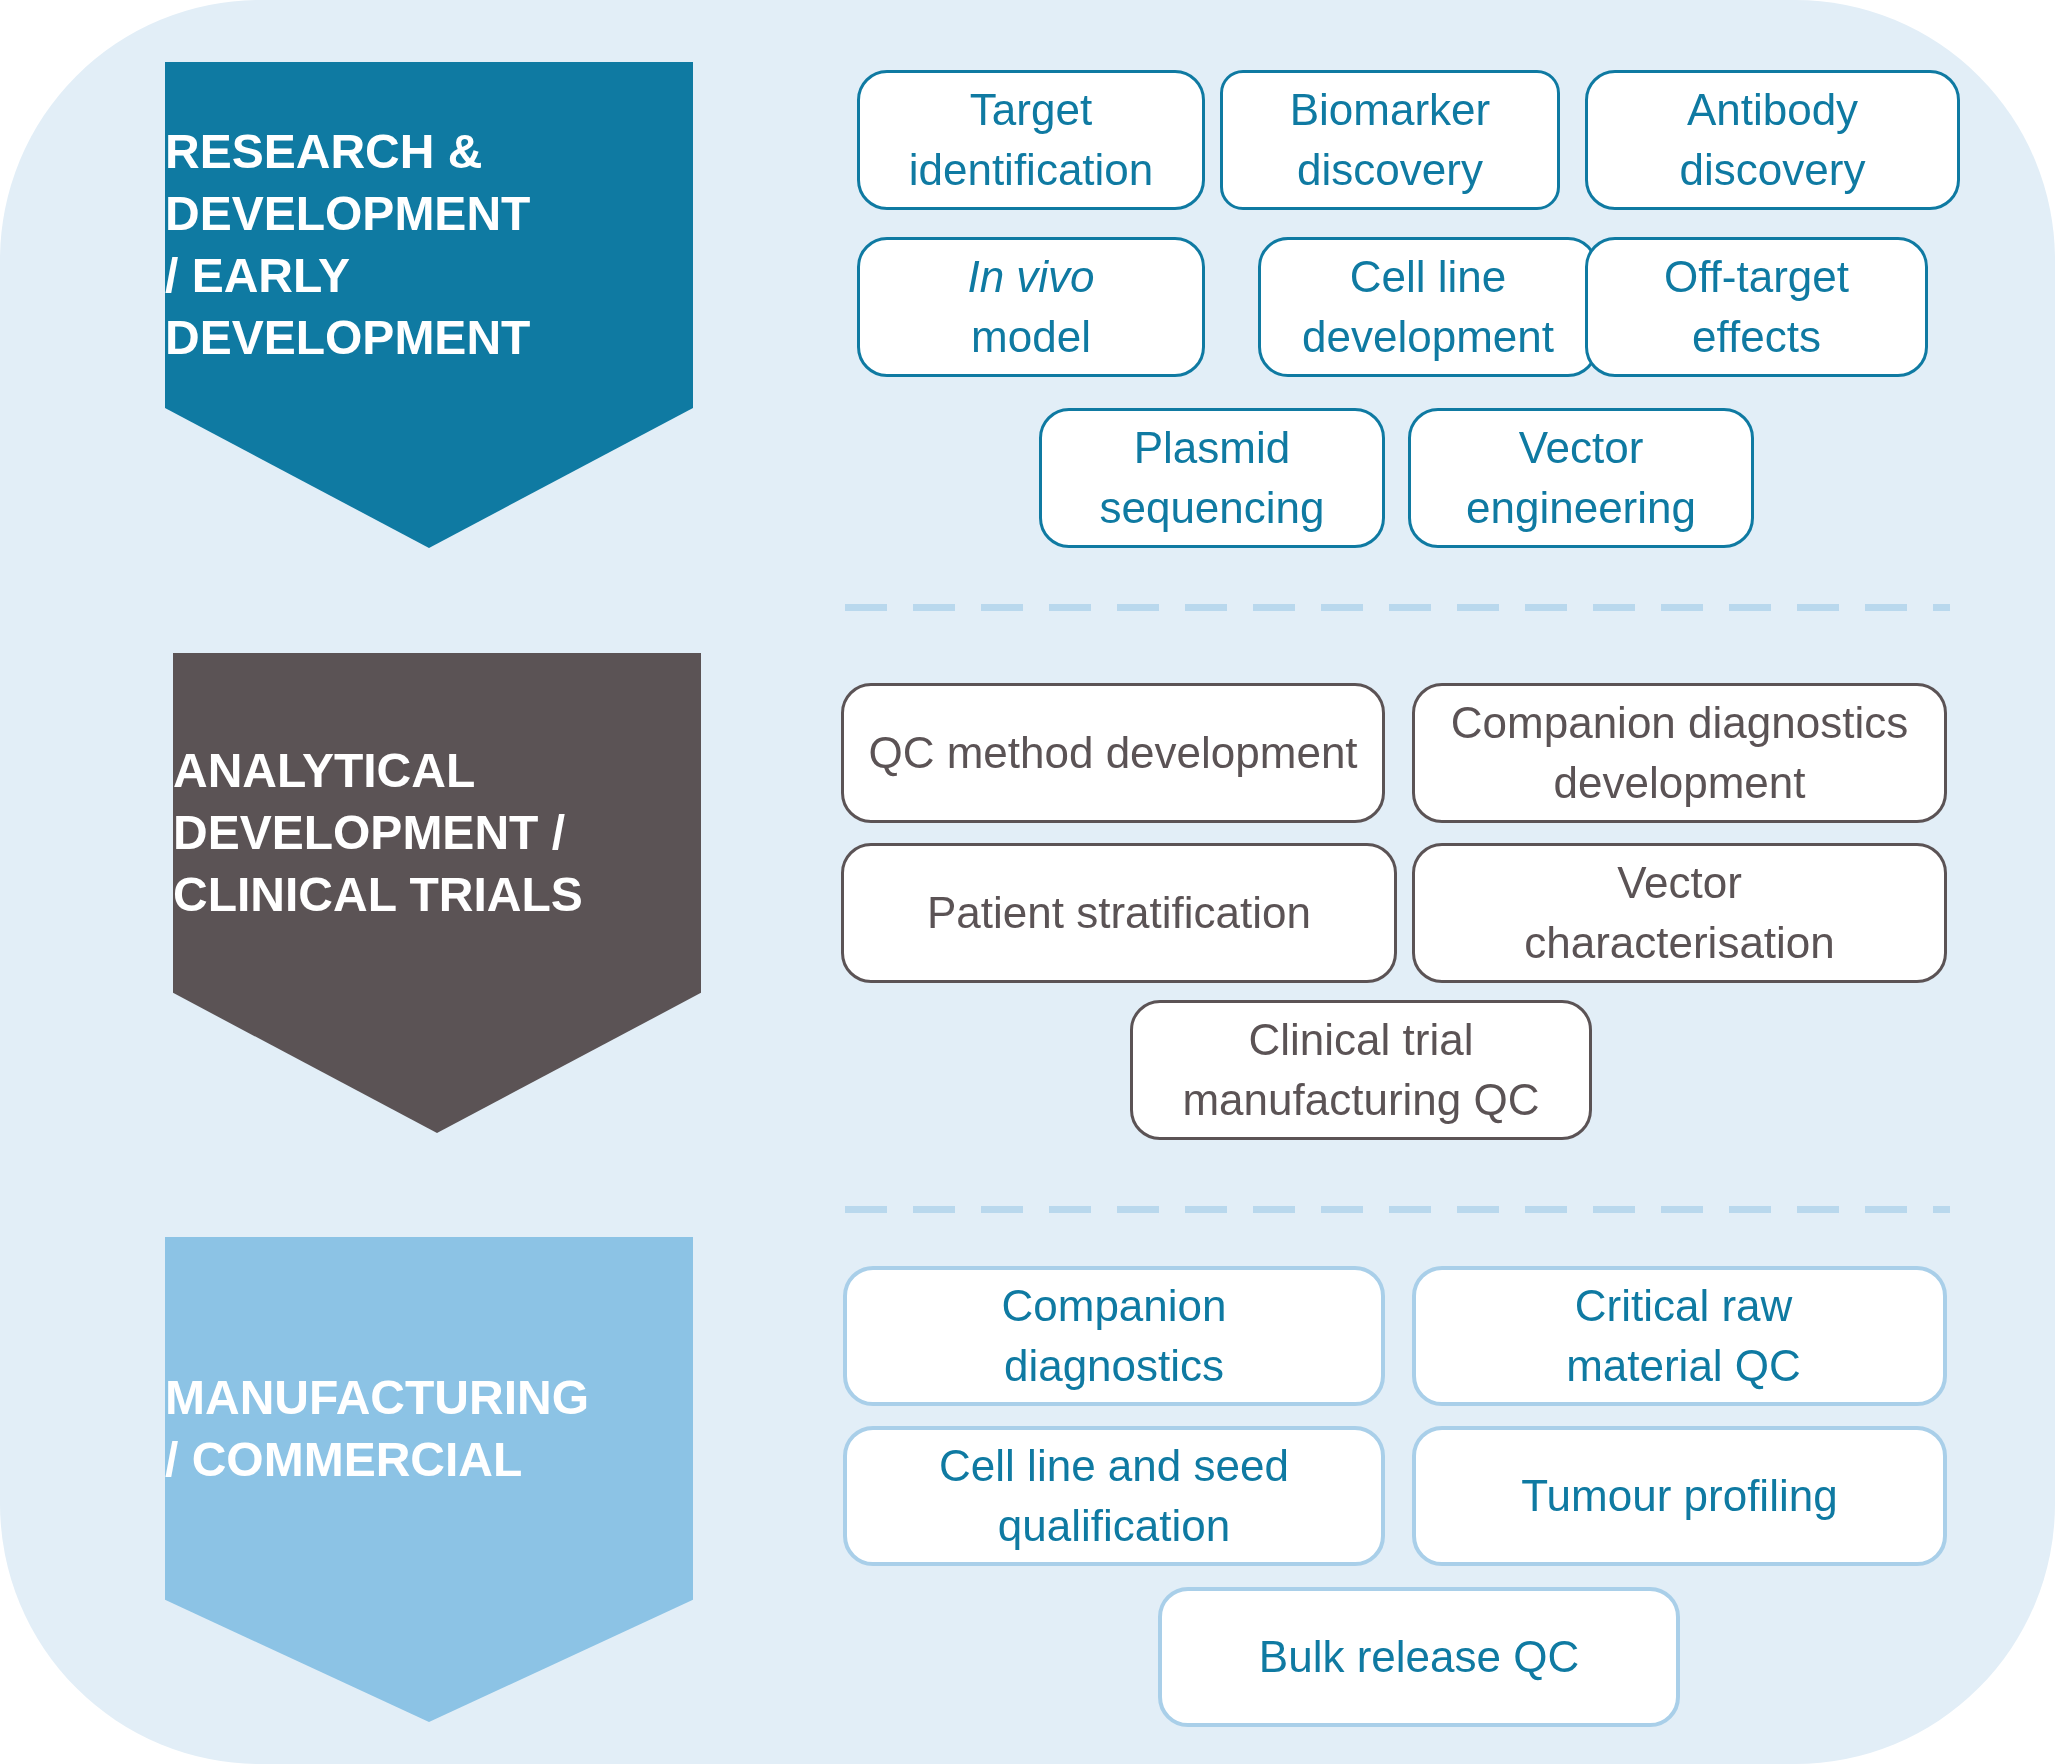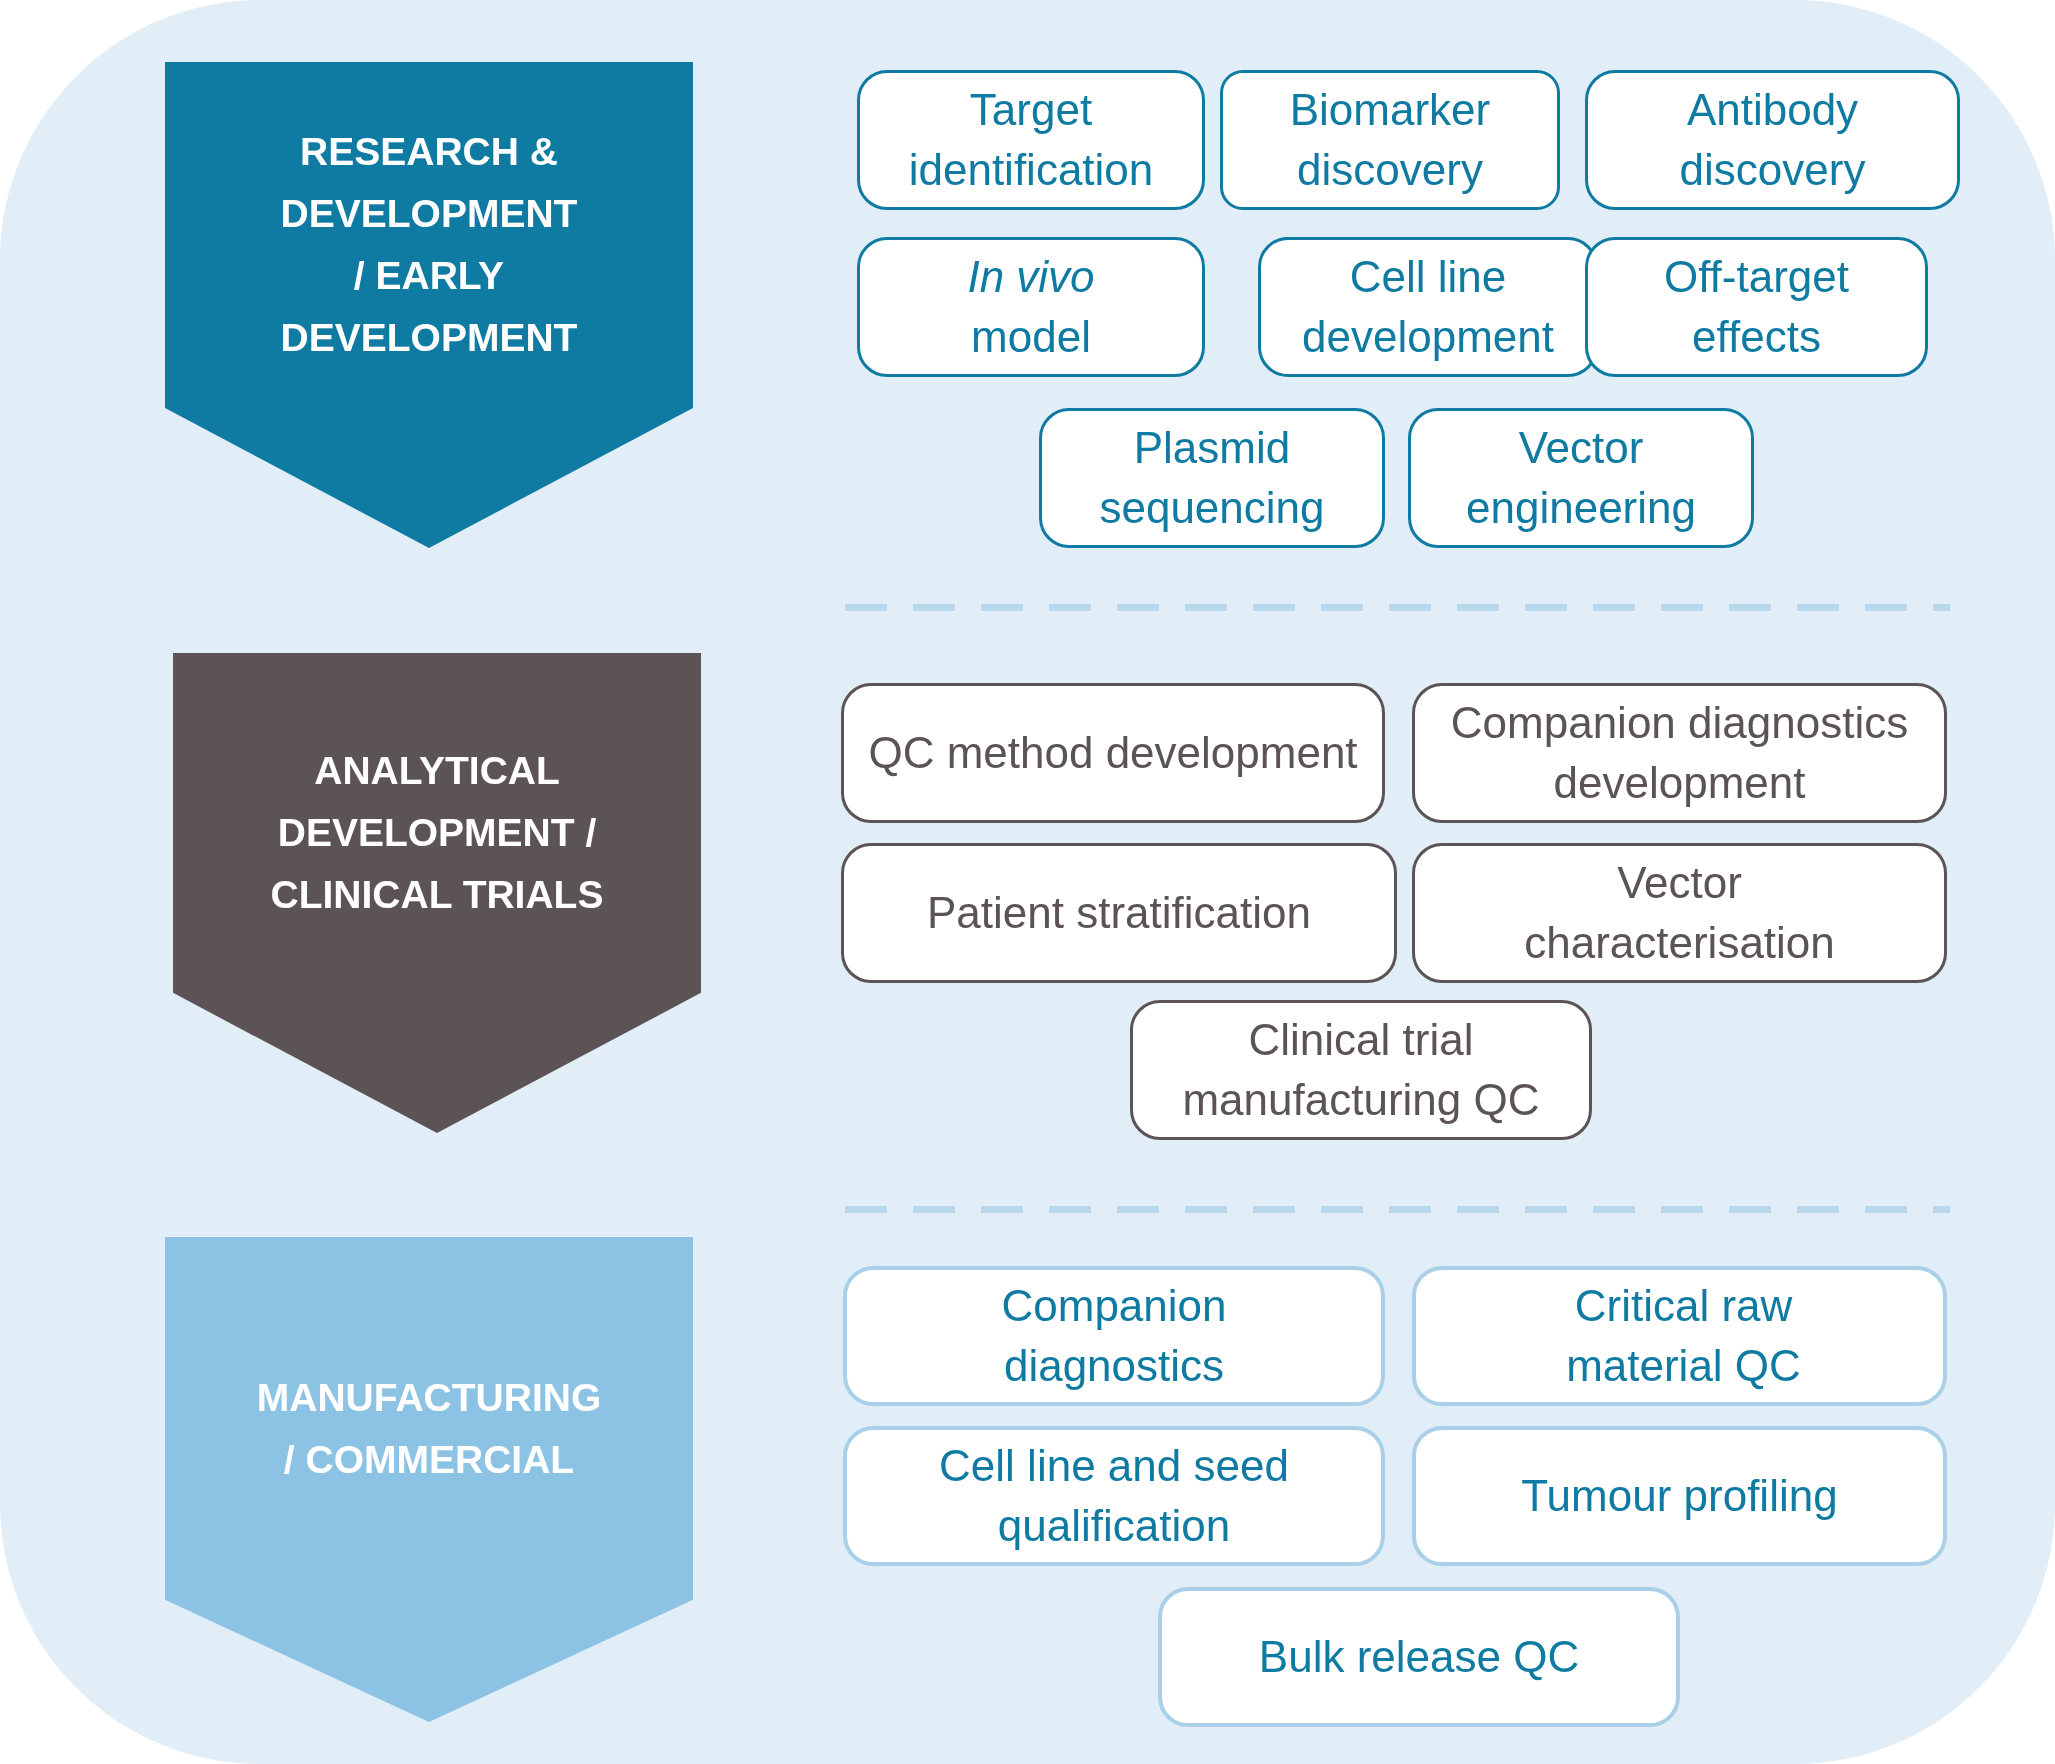--- a/index.html
+++ b/index.html
@@ -17,23 +17,23 @@
     color:#ffffff;
   }
   .banner-shape{
     position:absolute;inset:0;
   }
   #banner-rd .banner-shape{background:var(--teal,#0f7aa2);clip-path:polygon(0 0,100% 0,100% 71.2%,50% 100%,0 71.2%);}
   #banner-ad .banner-shape{background:var(--gray,#5b5355);clip-path:polygon(0 0,100% 0,100% 70.8%,50% 100%,0 70.8%);}
   #banner-mc .banner-shape{background:var(--light-blue,#8cc3e5);clip-path:polygon(0 0,100% 0,100% 74.8%,50% 100%,0 74.8%);}
   .banner-text{
     position:absolute;left:0;right:0;top:0;
-    display:flex;flex-direction:column;align-items:center;justify-content:center;
+    display:flex;flex-direction:column;align-items:flex-start;justify-content:center;
     text-align:center;
-    font-weight:bold;font-size:39px;line-height:62px;
+    font-weight:bold;font-size:48px;line-height:62px;
     transform:translateY(10px);
   }
   #banner-rd .banner-text{height:346px;}
   #banner-ad .banner-text{height:340px;}
   #banner-mc .banner-text{height:363px;}
   .pill{
     position:absolute;height:140px;box-sizing:border-box;
     background:#ffffff;border-radius:30px;
     display:flex;flex-direction:column;align-items:center;justify-content:center;
     text-align:center;font-size:44px;line-height:60px;

